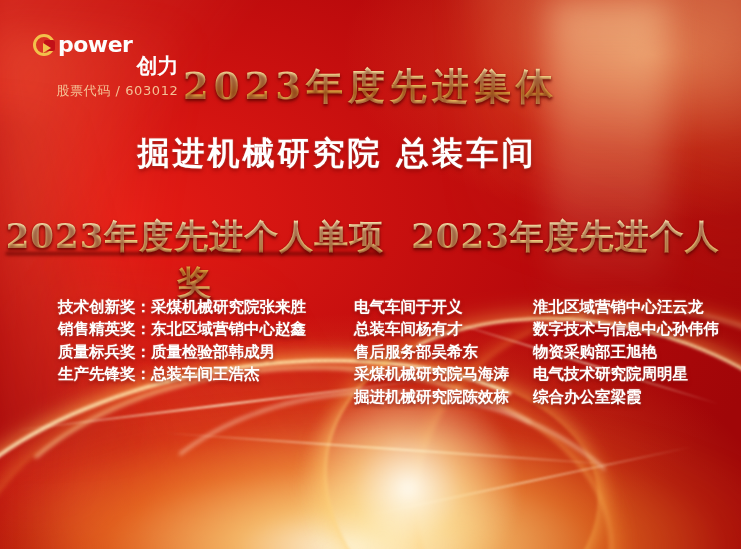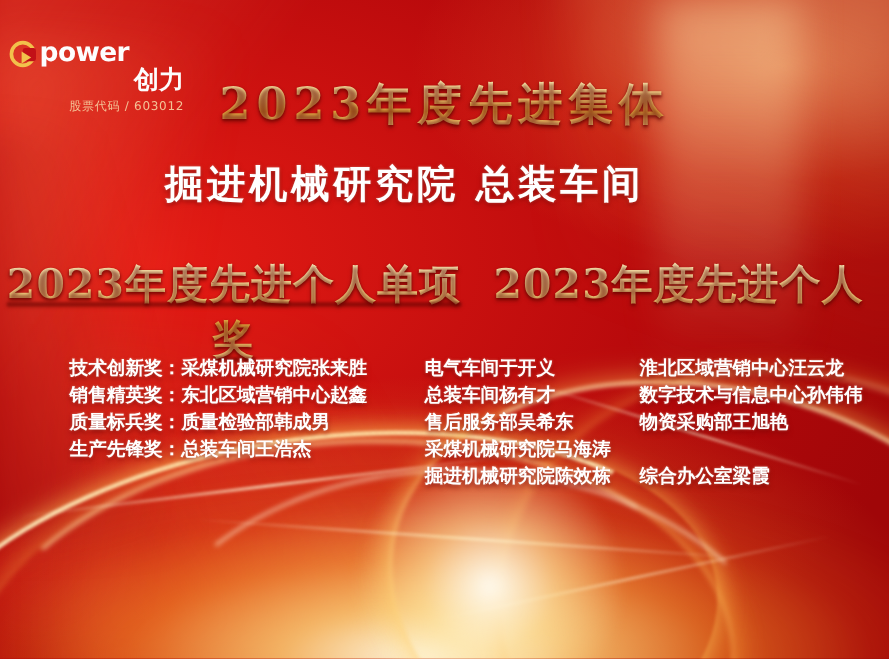--- a/index.html
+++ b/index.html
@@ -61,35 +61,35 @@
       background:linear-gradient(90deg,rgba(255,230,160,0),rgba(255,248,215,.9),rgba(255,210,120,0));
       filter:blur(1.2px);}
   .s1{left:2%;bottom:26%;width:56%;transform:rotate(-7deg);}
   .s2{left:22%;bottom:18%;width:62%;transform:rotate(4deg);opacity:.8;}
   .s3{right:2%;bottom:34%;width:40%;transform:rotate(17deg);opacity:.75;}
   .s4{right:6%;bottom:12%;width:46%;transform:rotate(-12deg);opacity:.6;}
   .hotspot{position:absolute;left:38%;bottom:-6%;width:34%;height:34%;
       background:radial-gradient(circle,rgba(255,255,248,.95) 0%,rgba(255,235,170,.55) 35%,rgba(255,180,60,0) 72%);
       filter:blur(5px);pointer-events:none;}
   
-  #logo{position:absolute;left:8px;top:12px;z-index:20;}
+  #logo{position:absolute;left:33px;top:12px;z-index:20;}
   .logo-row{display:flex;align-items:center;gap:3px;}
   .logo-mark{width:22px;height:22px;border-radius:50%;
       border:3px solid #f2c14b;box-sizing:border-box;position:relative;
       display:inline-block;}
   .logo-mark::before{content:"";position:absolute;right:-3px;top:3px;
       width:11px;height:11px;background:#c21017;border-radius:2px;}
   .logo-mark::after{content:"";position:absolute;right:1px;top:6px;
       width:0;height:0;border-left:8px solid #f2c14b;
       border-top:5px solid transparent;border-bottom:5px solid transparent;}
   .logo-word{font-family:"DejaVu Sans","Liberation Sans",sans-serif;
       font-weight:700;font-size:22px;color:#fdfdfd;letter-spacing:-.5px;line-height:1;}
   .logo-cn{font-family:"DejaVu Sans","Liberation Sans",sans-serif;
       font-weight:700;font-size:21px;color:#fdfdfd;line-height:1;margin-left:1px;margin-top:44px;}
-  .logo-sub{margin-top:5px;text-align:right;font-size:10px;color:#f6cfa0;
+  .logo-sub{margin-top:5px;text-align:right;font-size:13px;color:#f6cfa0;
       letter-spacing:.6px;font-family:"DejaVu Sans","Liberation Sans",sans-serif;
       opacity:.92;}
   
   .gold{
     color:#f6d485;
     background:linear-gradient(180deg,#fff3c4 0%,#f7d27a 38%,#e3a63c 62%,#f8dc99 100%);
     -webkit-background-clip:text;background-clip:text;
     -webkit-text-fill-color:transparent;
     text-shadow:0 2px 3px rgba(90,0,0,.55);
     filter:drop-shadow(0 1px 1px rgba(120,10,0,.65));
@@ -168,20 +168,21 @@
       <div class="row-r">
         <span class="cell cell-a white">总装车间杨有才</span>
         <span class="cell cell-b white">数字技术与信息中心孙伟伟</span>
       </div>
       <div class="row-r">
         <span class="cell cell-a white">售后服务部吴希东</span>
         <span class="cell cell-b white">物资采购部王旭艳</span>
       </div>
       <div class="row-r">
         <span class="cell cell-a white">采煤机械研究院马海涛</span>
+        <span class="cell cell-b white">电气技术研究院周明星</span>
       </div>
       <div class="row-r">
         <span class="cell cell-a white">掘进机械研究院陈效栋</span>
         <span class="cell cell-b white">综合办公室梁霞</span>
       </div>
     </div>
 
   </div>
 
   <div class="glowbase"></div>

